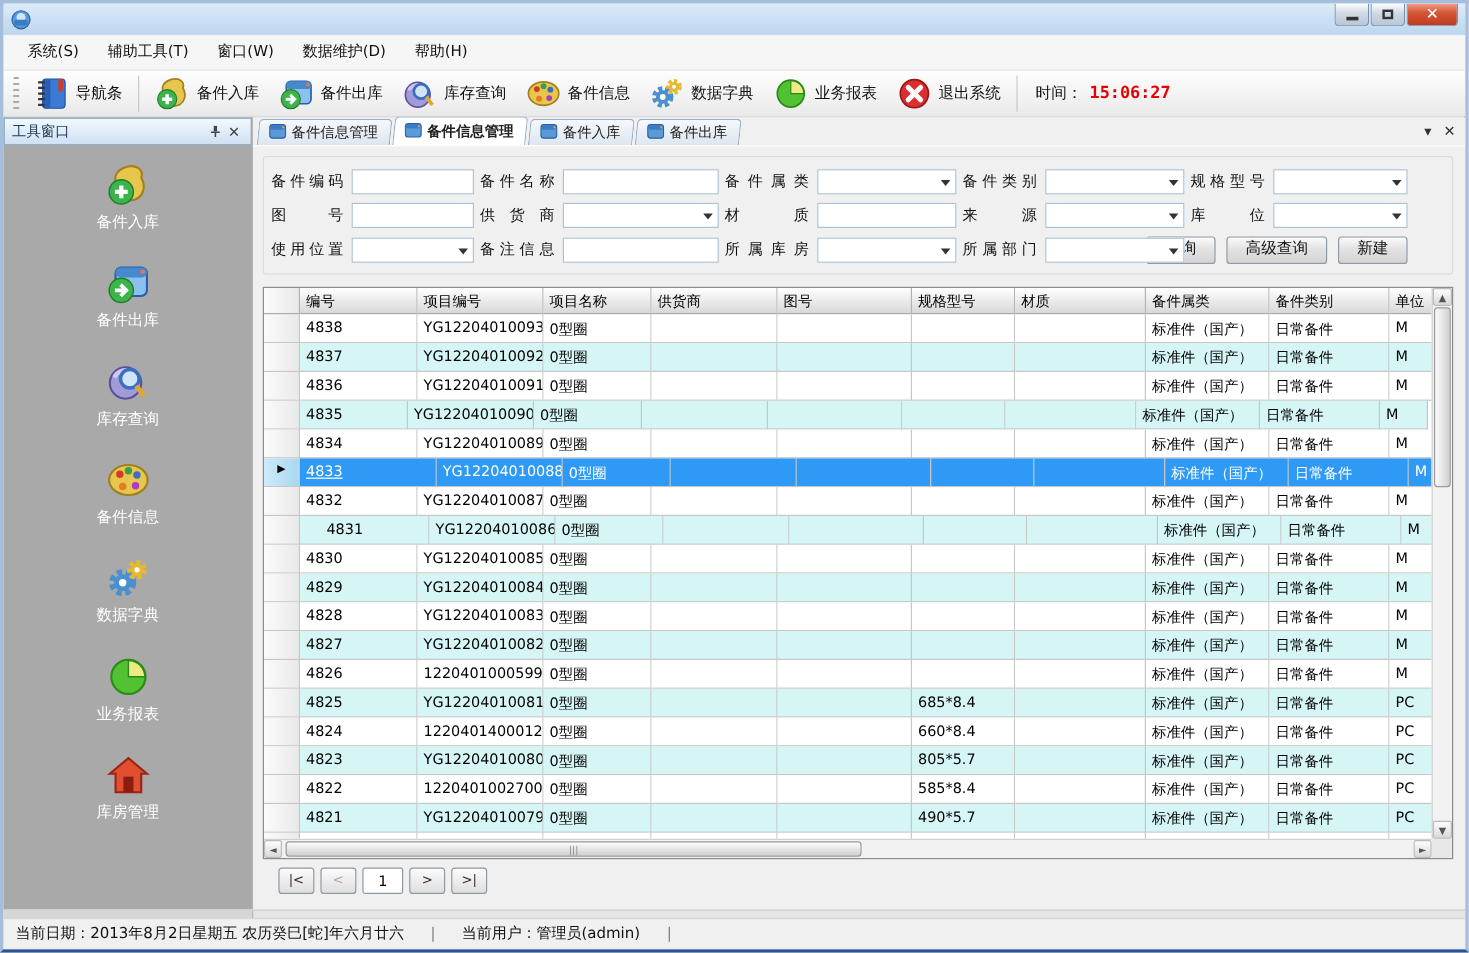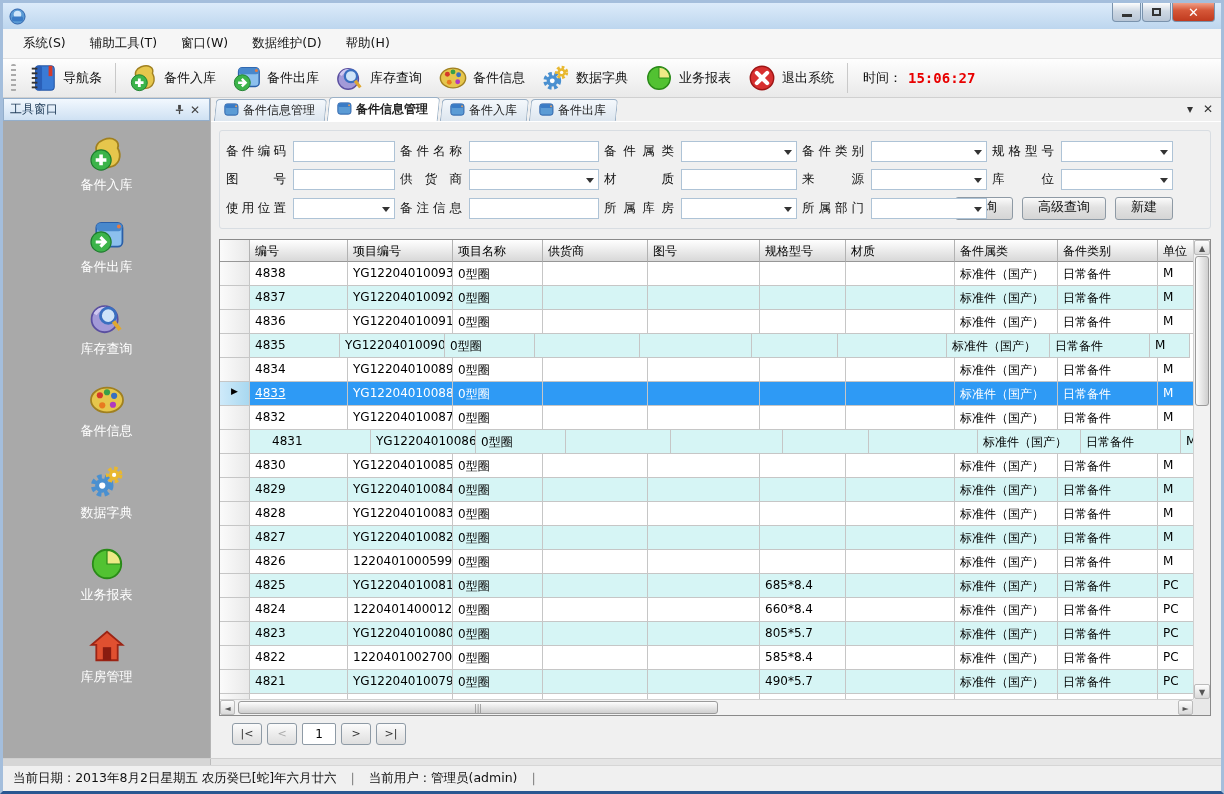--- a/index.html
+++ b/index.html
@@ -82,21 +82,21 @@
   
   .pager { height:42px; display:flex; align-items:center; padding:0 12px 6px 16px; }
   .pager-summary { font-size:13px; color:#111; flex:1; }
   .pg-btn { width:30px; height:22px; font-size:11px; color:#333; border:1px solid #8e9aa5; border-radius:3px; background:linear-gradient(#fbfbfb,#dedede); margin-left:5px; cursor:pointer; text-align:center; line-height:20px; }
   .pg-btn.disabled { color:#aaa; cursor:default; }
   .pg-input { width:34px; height:22px; border:1px solid #8e9aa5; border-radius:2px; background:#fff; text-align:center; font-size:12px; line-height:20px; margin-left:5px; }
   .export-btns { display:flex; gap:10px; margin-left:26px; }
   
   .statusgap { height:7px; background:#e5e5e5; border-top:1px solid #cfcfcf; display:flex;}
   .statusgap .sg-left{ width:208px; background:#d6d6d6; border-right:1px solid #bbb;}
-  .statusbar { height:26px; background:#f0f0f0; border-top:1px solid #d6d6d6; display:flex; align-items:center; padding:0 10px; font-size:12.5px; color:#111; gap:6px; }
+  .statusbar { height:26px; background:#f0f0f0; border-top:1px solid #d6d6d6; display:flex; align-items:center; padding:0 10px; font-size:12.5px; color:#111; gap:14px; }
   .sb-sep { color:#555; padding:0 4px; }
 </style>
 </head>
 <body>
 
 <div class="window">
 
   <div class="titlebar">
     <svg class="app-ico" viewBox="0 0 18 18">
         <circle cx="9" cy="9" r="8" fill="#5b9bd5" stroke="#2a5fa8"></circle>
@@ -466,21 +466,21 @@
               <div class="tcell" style="width: 105px;"></div>
               <div class="tcell" style="width: 112px;"></div>
               <div class="tcell" style="width: 86px;"></div>
               <div class="tcell" style="width: 109px;"></div>
               <div class="tcell" style="width: 103px;">标准件（国产）</div>
               <div class="tcell" style="width: 100px;">日常备件</div>
               <div class="tcell" style="width: 40px;">M</div>
             </div>
             <div class="trow alt sel">
               <div class="tcell rowsel" style="width: 30px;">▶</div>
-              <div class="tcell" style="width: 98px; text-decoration: underline;">4833</div>
+              <div class="tcell" style="width: 114px; text-decoration: underline;">4833</div>
               <div class="tcell" style="width: 105px;">YG12204010088</div>
               <div class="tcell" style="width: 90px;">0型圈</div>
               <div class="tcell" style="width: 105px;"></div>
               <div class="tcell" style="width: 112px;"></div>
               <div class="tcell" style="width: 86px;"></div>
               <div class="tcell" style="width: 109px;"></div>
               <div class="tcell" style="width: 103px;">标准件（国产）</div>
               <div class="tcell" style="width: 100px;">日常备件</div>
               <div class="tcell" style="width: 40px;">M</div>
             </div>
@@ -492,21 +492,21 @@
               <div class="tcell" style="width: 105px;"></div>
               <div class="tcell" style="width: 112px;"></div>
               <div class="tcell" style="width: 86px;"></div>
               <div class="tcell" style="width: 109px;"></div>
               <div class="tcell" style="width: 103px;">标准件（国产）</div>
               <div class="tcell" style="width: 100px;">日常备件</div>
               <div class="tcell" style="width: 40px;">M</div>
             </div>
             <div class="trow alt">
               <div class="tcell rowsel" style="width: 30px;"></div>
-              <div class="tcell" style="width: 121px; padding-left: 22px;">4831</div>
+              <div class="tcell" style="width: 108px; padding-left: 22px;">4831</div>
               <div class="tcell" style="width: 105px;">YG12204010086</div>
               <div class="tcell" style="width: 90px;">0型圈</div>
               <div class="tcell" style="width: 105px;"></div>
               <div class="tcell" style="width: 112px;"></div>
               <div class="tcell" style="width: 86px;"></div>
               <div class="tcell" style="width: 109px;"></div>
               <div class="tcell" style="width: 103px;">标准件（国产）</div>
               <div class="tcell" style="width: 100px;">日常备件</div>
               <div class="tcell" style="width: 40px;">M</div>
             </div>

